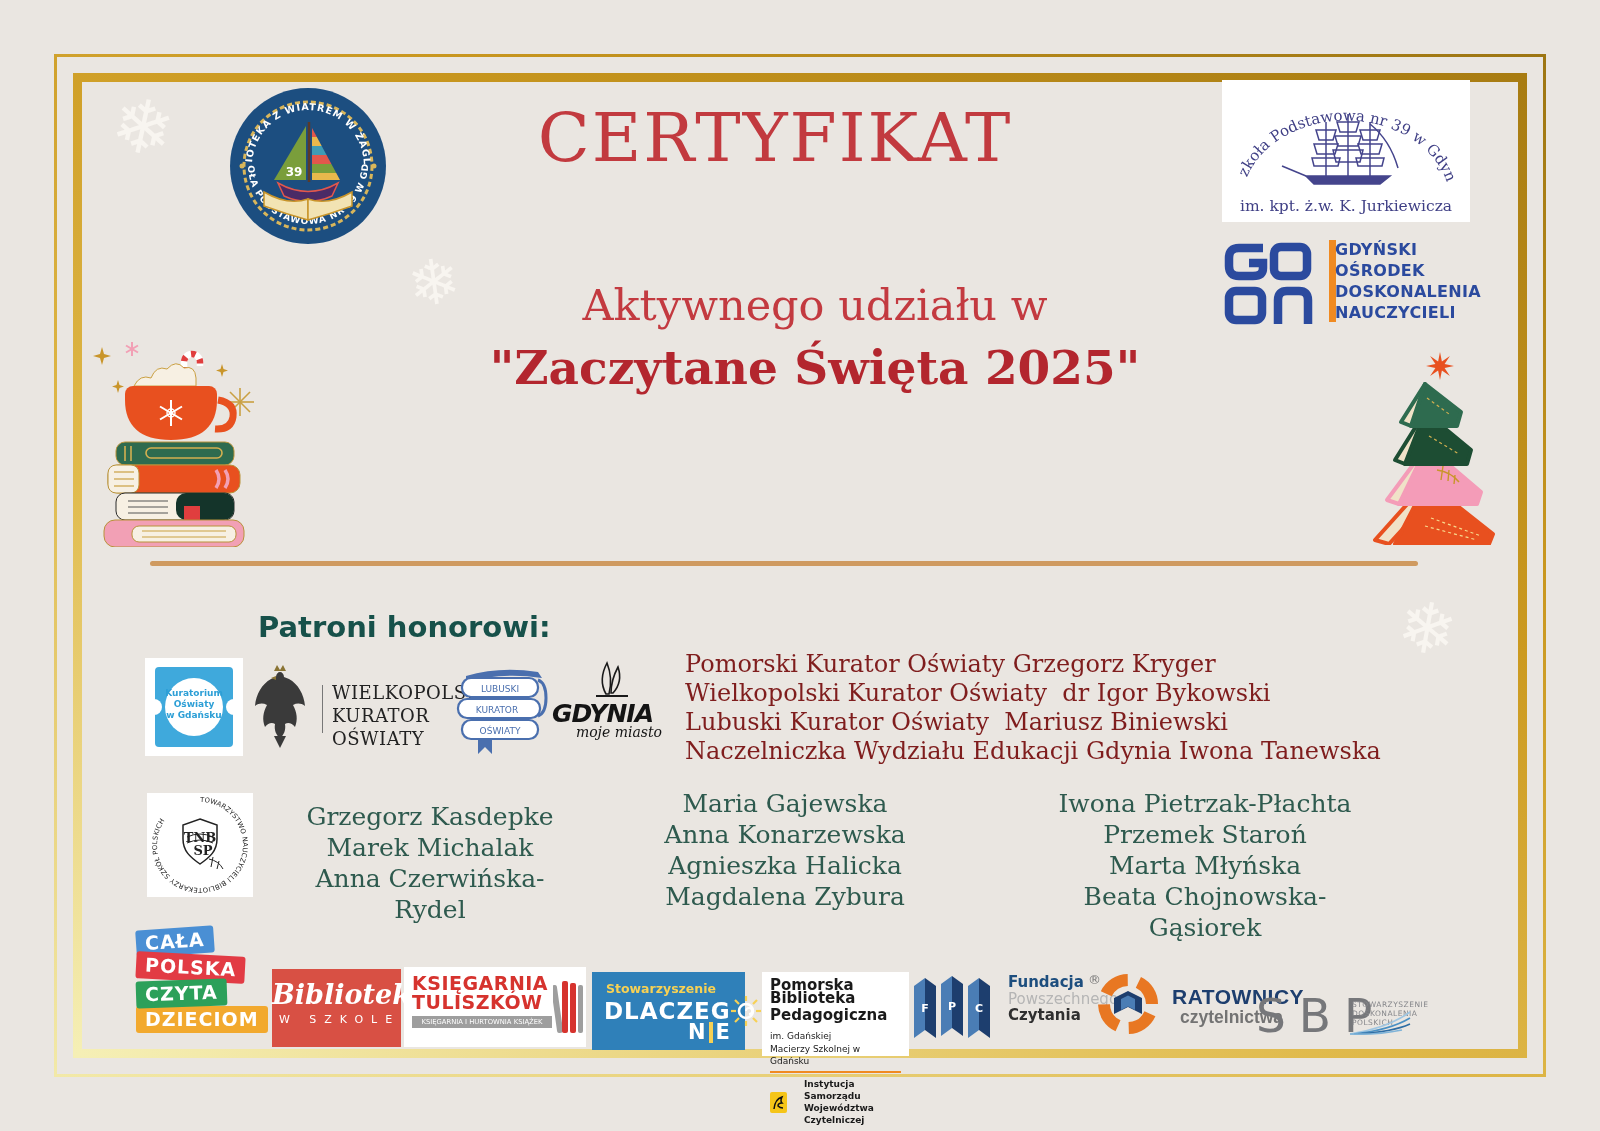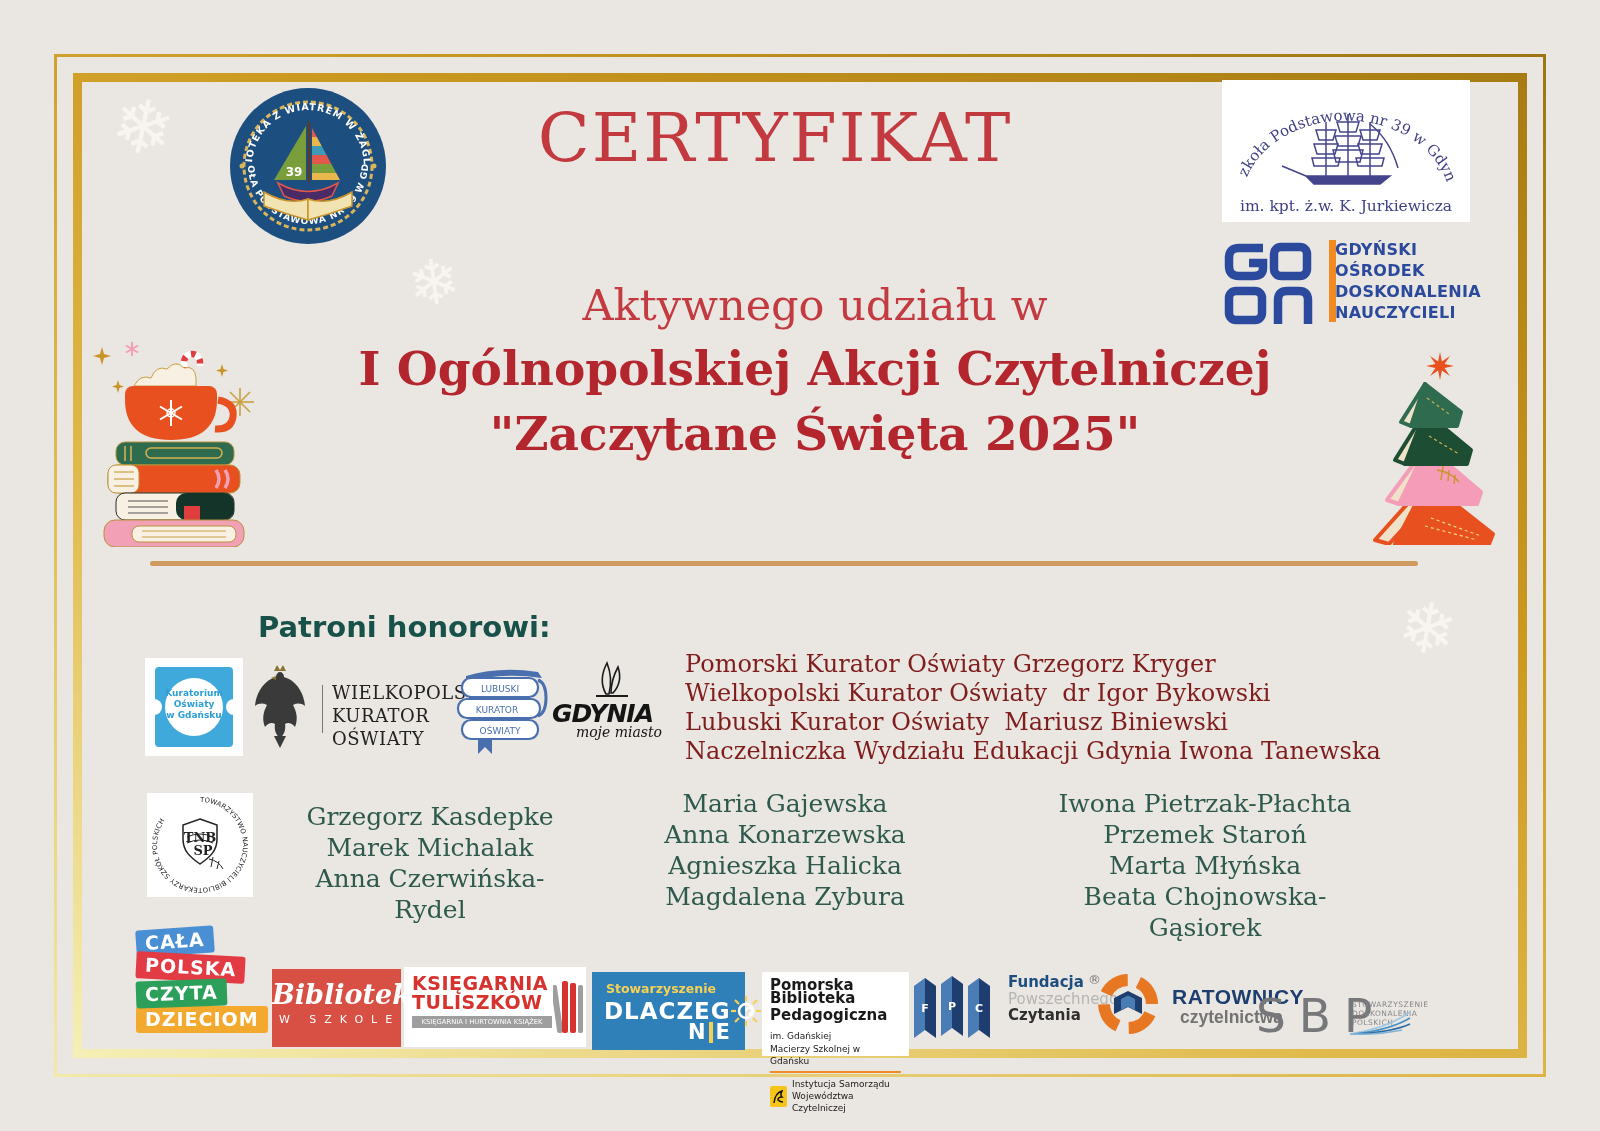--- a/index.html
+++ b/index.html
@@ -74,21 +74,21 @@
   .dln-top { position:absolute; left:14px; top:9px; color:#f7d154; font-weight:bold; font-size:12.5px; }
   .dln-main { position:absolute; left:12px; top:24px; font-weight:bold; font-size:23px; letter-spacing:1px; display:flex; align-items:center; }
   .dln-nie { position:absolute; left:96px; top:48px; font-weight:bold; font-size:21px; display:flex; align-items:center; }
   .dln-i { width:4px; height:21px; background:#f7d154; margin:0 3px; }
 
   .pbp { position:absolute; left:762px; top:972px; width:147px; height:84px; background:#fff;
     font-family:"DejaVu Sans",sans-serif; color:#1a1a1a; padding:7px 8px 0; }
   .pbp-b { font-weight:bold; font-size:15px; line-height:13px; }
   .pbp-r { font-size:9px; line-height:12px; }
   .pbp-line { height:2px; background:#f08a21; margin:4px 0 5px; }
-  .pbp-bottom { display:flex; gap:5px; align-items:center; }
+  .pbp-bottom { display:flex; gap:17px; align-items:center;font-weight:bold; }
   .pbp-crest { width:17px; height:21px; background:#f5c518; border-radius:2px; flex:0 0 auto; }
 
   .fpc-text { position:absolute; left:1008px; top:974px; font-family:"DejaVu Sans",sans-serif;
     font-size:15px; line-height:16.5px; width:120px; }
   .fpc-1 { color:#1d4e7e; font-weight:bold; } .fpc-2 { color:#b5b5b5; } .fpc-3 { color:#2f2f2f; font-weight:bold; }
   .fpc-reg { position:absolute; left:1088px; top:972px; font-size:13px; color:#777; font-family:"DejaVu Sans",sans-serif; }
 
   .rat-text { position:absolute; left:1164px; top:986px; font-family:Liberation Sans, sans-serif;margin-left:8px; }
   .rat-1 { color:#1d3e6e; font-weight:bold; font-size:21px; letter-spacing:.5px; line-height:22px; }
   .rat-2 { color:#737373; font-weight:bold; font-size:17.5px; line-height:19px; margin-left:8px; }
@@ -188,21 +188,20 @@
     <div class="godn-text">
       <div>GDYŃSKI</div>
       <div>OŚRODEK</div>
       <div>DOSKONALENIA</div>
       <div>NAUCZYCIELI</div>
     </div>
   </div>
 
   <div class="subtitle">
     <div class="l1">Aktywnego udziału w</div>
-    <div class="l2">I Ogólnopolskiej Akcji Czytelniczej</div>
     <div class="l3">"Zaczytane Święta 2025"</div>
   </div>
 
   <svg class="abs" style="left:88px;top:342px;" width="170" height="205" viewBox="0 0 170 205">
     <path d="M14,5 L16,12 23,14 16,16 14,23 12,16 5,14 12,12 Z" fill="#c9952a"></path>
     <path d="M30,38 L31.5,43 36,44.5 31.5,46 30,51 28.5,46 24,44.5 28.5,43 Z" fill="#c9952a"></path>
     <g stroke="#f2a0b5" stroke-width="2">
       <line x1="44" y1="0" x2="44" y2="14"></line>
         <line x1="38" y1="3.5" x2="50" y2="10.5"></line>
         <line x1="50" y1="3.5" x2="38" y2="10.5"></line>

